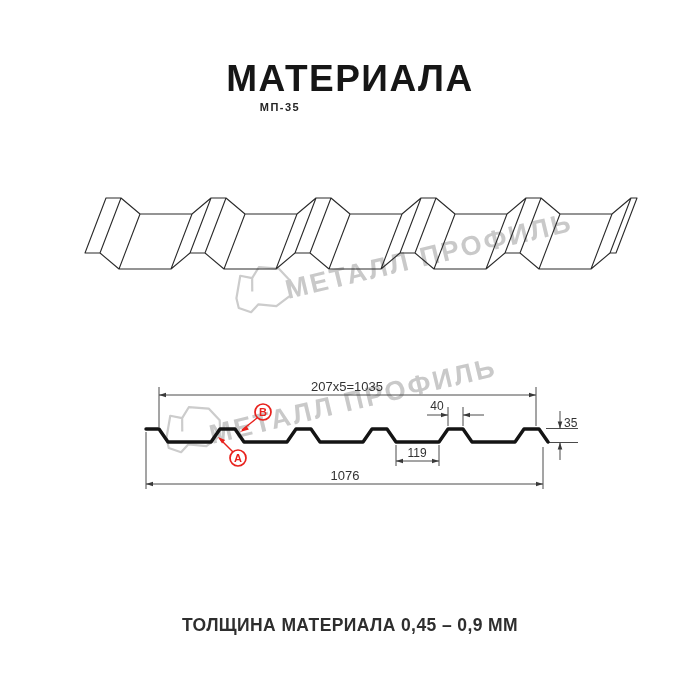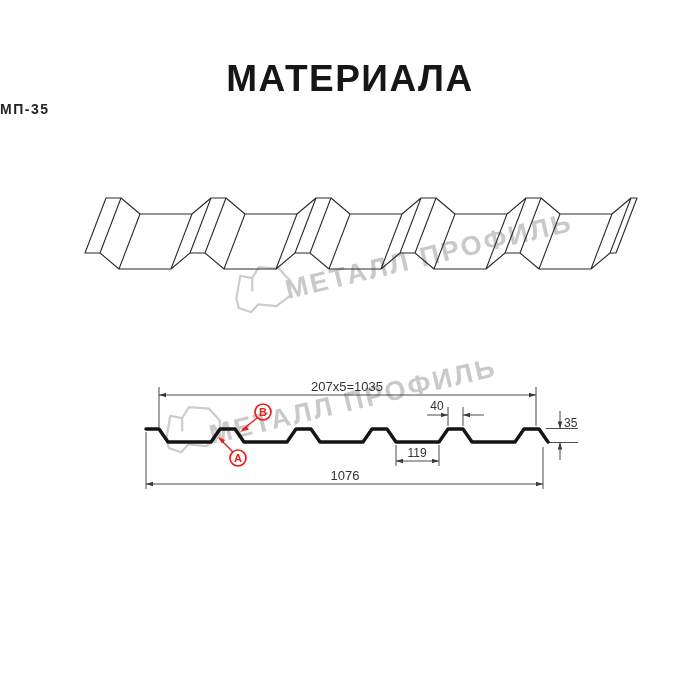--- a/index.html
+++ b/index.html
@@ -5,22 +5,22 @@
   html,body{margin:0;padding:0;background:#ffffff;}
   .stage{
     position:relative;width:700px;height:700px;background:#ffffff;overflow:hidden;
     font-family:"Liberation Sans", sans-serif;
   }
   .page-title{
     position:absolute;left:0;top:58px;width:700px;text-align:center;
     font-size:37px;font-weight:700;letter-spacing:1.5px;color:#161616;
   }
   .page-subtitle{
-    position:absolute;left:0;top:101px;width:560px;
-    font-size:14px;font-weight:600;letter-spacing:1.5px;color:#242424;
+    position:absolute;left:0;top:101px;width:560px;text-align:center;
+    font-size:11px;font-weight:600;letter-spacing:1.5px;color:#242424;
   }
   .footer-note{
     position:absolute;left:0;top:615px;width:700px;text-align:center;
     font-size:17.5px;font-weight:600;letter-spacing:0.4px;color:#2e2e2e;
   }
   svg{position:absolute;left:0;top:0;}
   .sheet3d{fill:none;stroke:#2b2b2b;stroke-width:1.1;stroke-linejoin:round;}
   .wm-logo{fill:none;stroke:#cccccc;stroke-width:2.2;stroke-linejoin:round;}
   .wm-text{fill:#c9c9c9;font-family:"Liberation Sans",sans-serif;font-weight:700;
            font-size:27px;letter-spacing:2.5px;}
@@ -123,13 +123,14 @@
     </g>
 
     <g>
       <path class="red-line" d="M233,452 L220,439"></path>
       <polygon class="red-arrow" points="218,437 225.1,440 222.1,443.6"></polygon>
       <circle class="red-circle" cx="238" cy="458" r="8"></circle>
       <text class="red-letter" x="238" y="462" text-anchor="middle">А</text>
     </g>
   </svg>
 
+  <div class="footer-note">ТОЛЩИНА МАТЕРИАЛА 0,45 – 0,9 ММ</div>
 </div>
 
 </body></html>

